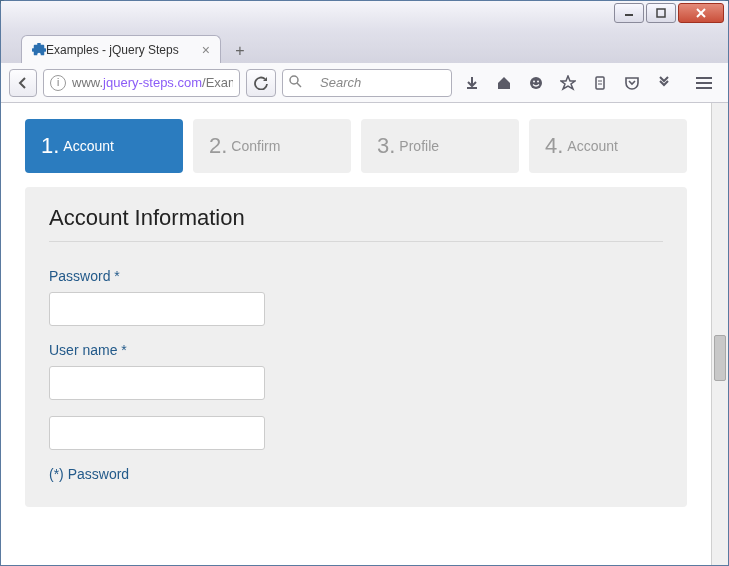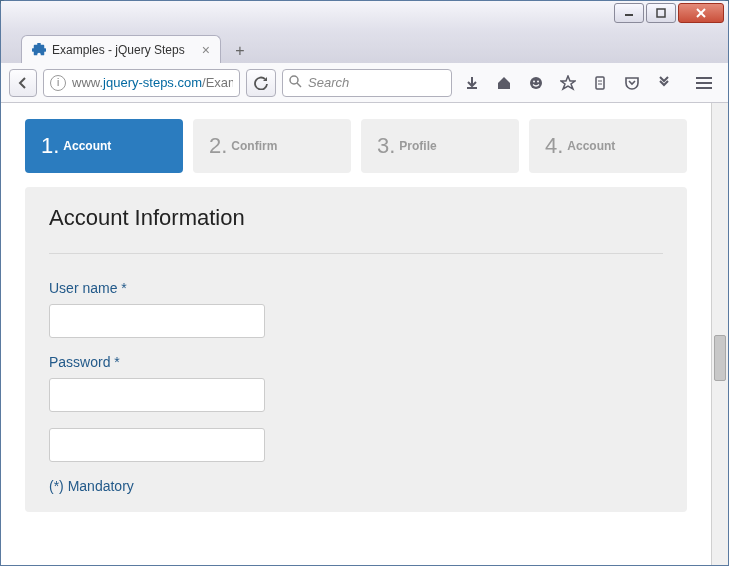--- a/index.html
+++ b/index.html
@@ -53,21 +53,20 @@
     background: #f9f9fb;
     border: 1px solid #b0b0c0;
     border-bottom: none;
     border-radius: 6px 6px 0 0;
     display: flex;
     align-items: center;
     padding: 0 10px;
     font-size: 12px;
     color: #333;
     min-width: 200px;
-    gap: 6px;
   }
   .tab-favicon {
     width: 14px; height: 14px;
     color: #2a6fb0;
     display:flex; align-items:center; justify-content:center;
   }
   .tab-close { margin-left: auto; color: #888; font-size: 14px; }
   .newtab {
     width: 26px; height: 24px;
     margin-left: 6px;
@@ -108,36 +107,36 @@
   }
   .urlbox .info-icon {
     width: 16px; height: 16px;
     border: 1px solid #999;
     border-radius: 50%;
     display:flex; align-items:center; justify-content:center;
     font-size: 10px; color:#777;
     flex-shrink:0;
   }
   .urlbox .urltext { white-space: nowrap; overflow: hidden; }
-  .urlbox .domain { color: #0369a1; }
+  .urlbox .domain { color: #8b5cf6; }
   .reloadbtn {
     width: 30px; height: 28px;
     border: 1px solid #b0b0bc;
     border-radius: 4px;
     background: linear-gradient(to bottom,#fdfdff,#ebebf2);
     display:flex; align-items:center; justify-content:center;
     color:#555;
   }
   .searchbox {
     width: 170px; height: 28px;
     border: 1px solid #b0b0bc;
     border-radius: 4px;
     background: #fff;
     display:flex; align-items:center;
-    padding: 0 6px; gap:6px;
+    padding: 0 6px; gap:18px;
     font-size: 13px; color:#888;
   }
   .toolicons { display:flex; gap:4px; align-items:center; }
   .ticon {
     width: 28px; height: 28px;
     display:flex; align-items:center; justify-content:center;
     color:#5a5a66;
     border-radius:3px;
   }
   .ticon svg { width:16px; height:16px; }
@@ -169,32 +168,32 @@
     height:54px;
     background:#efefef;
     border-radius:4px;
     display:flex;
     align-items:center;
     padding-left:16px;
     color:#9a9a9a;
   }
   .step.active { background:#2b7cbf; color:#fff; }
   .step-num { font-size:22px; margin-right:4px; }
-  .step-label { font-size:12px;font-weight:bold; }
+  .step-label { font-size:14px; }
   .panel {
     background:#efefef;
     border-radius:4px;
     padding:18px 24px;
     min-height:320px;
   }
   .panel h2 {
     font-size:22px;
     font-weight:400;
     color:#222;
-    padding-bottom:22px;
+    padding-bottom:10px;
     border-bottom:1px solid #d8d8d8;
     margin-bottom:26px;
   }
   .field { margin-bottom:16px; }
   .field label {
     display:block;
     font-size:14px;
     color:#235a8a;
     margin-bottom:8px;
   }
@@ -363,34 +362,34 @@
         <div class="step">
           <span class="step-num">4.</span>
           <span class="step-label">Account</span>
         </div>
       </div>
 
       <div class="panel">
         <h2>Account Information</h2>
 
         <div class="field">
+          <label>Password *</label>
+          <input type="password" value="" style="">
+        </div>
+
+        <div class="field">
           <label>User name *</label>
           <input type="text" value="" style="">
         </div>
 
         <div class="field">
-          <label>Password *</label>
           <input type="password" value="" style="">
         </div>
 
-        <div class="field">
-          <input type="password" value="" style="">
-        </div>
-
-        <div class="mandatory">(*) Mandatory</div>
+        <div class="mandatory">(*) Password</div>
       </div>
 
     </div>
     <div class="vscroll">
       <div class="thumb"></div>
     </div>
   </div>
 
 </div>
 

